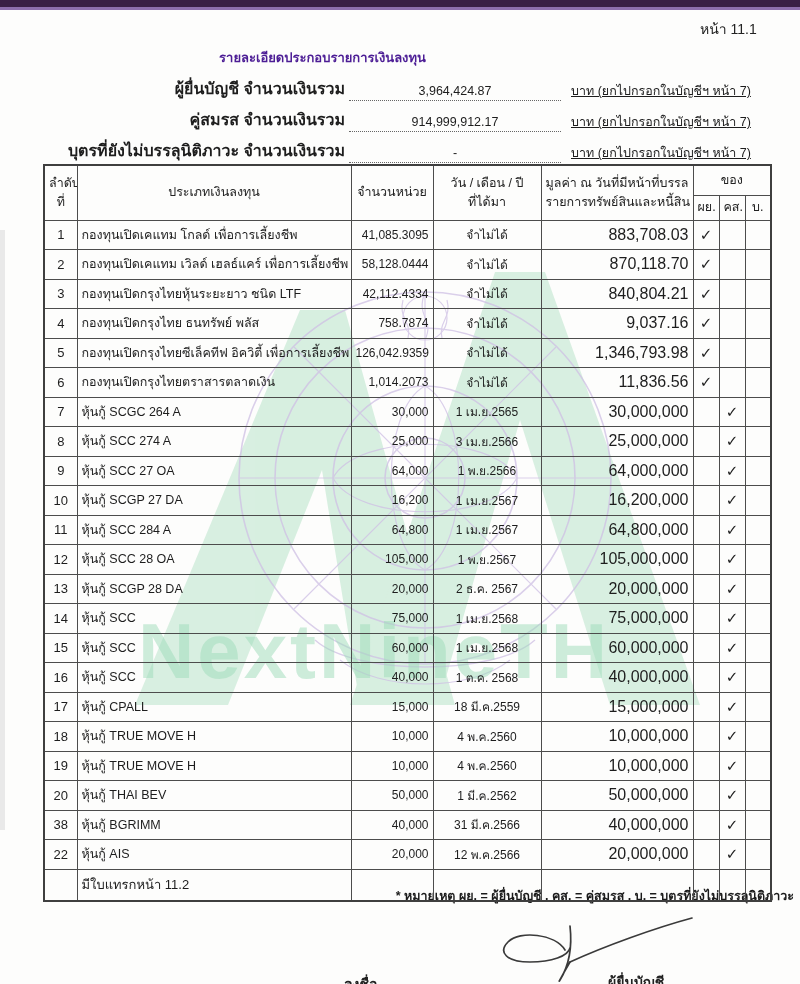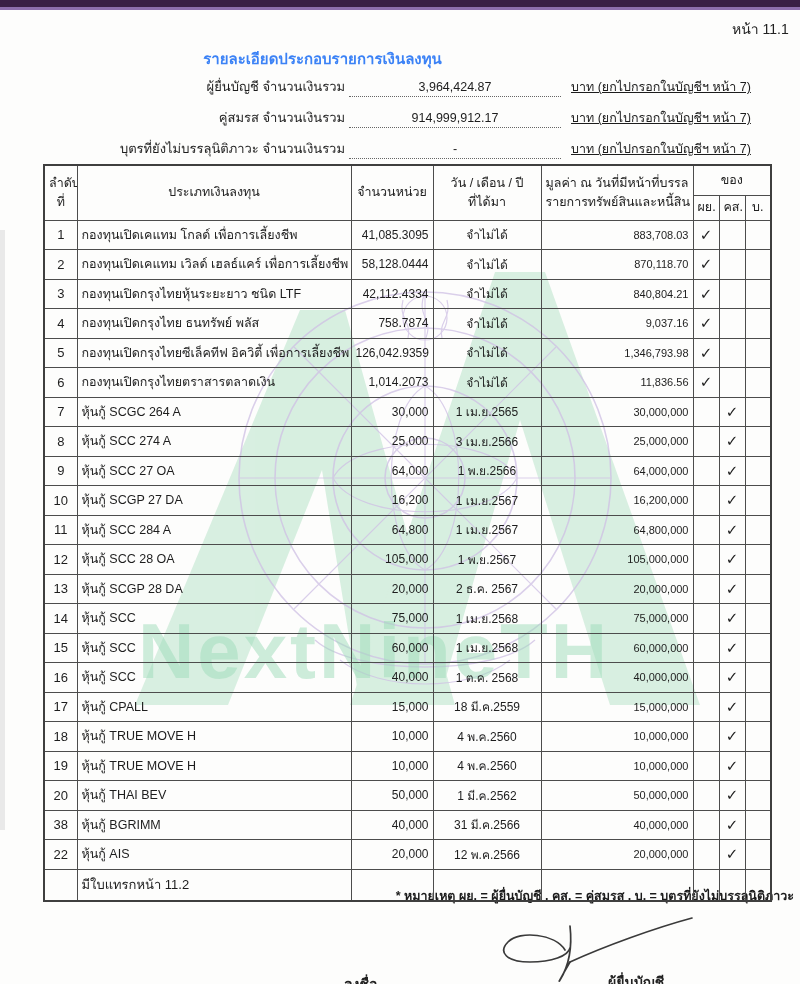--- a/index.html
+++ b/index.html
@@ -3,25 +3,25 @@
 <meta charset="utf-8">
 <style>
   html,body{margin:0;padding:0;}
   body{
     width:800px;height:984px;position:relative;overflow:hidden;
     background:#fdfdfc;color:#1d1d1d;
     font-family:"Liberation Sans","DejaVu Sans",sans-serif;
   }
   .topbar{position:absolute;top:0;left:0;width:800px;height:7px;background:#3a2046;}
   .topbar-sub{position:absolute;top:7px;left:0;width:800px;height:3px;background:#8e6fae;}
-  .page-number{position:absolute;top:18px;left:732px;font-size:14px;color:#222;}
+  .page-number{position:absolute;top:18px;left:700px;font-size:14px;color:#222;}
   .doc-title{position:absolute;top:47px;left:0;width:645px;text-align:center;
-    font-size:15px;font-weight:600;color:#3b82f6;}
+    font-size:13px;font-weight:600;color:#4c1d95;}
   .summary-line{position:absolute;left:40px;width:745px;display:flex;align-items:flex-end;}
-  .summary-line .lbl{flex:0 0 305px;text-align:right;font-size:13px;font-weight:400;}
+  .summary-line .lbl{flex:0 0 305px;text-align:right;font-size:16px;font-weight:700;}
   .summary-line .dotted{flex:0 0 212px;margin-left:4px;text-align:center;font-size:12.5px;
     border-bottom:1.6px dotted #666;padding-bottom:1px;line-height:15px;}
   .summary-line .baht{margin-left:10px;font-size:12.5px;white-space:nowrap;text-decoration:underline;}
   .sum-1{top:76px;} .sum-2{top:107px;} .sum-3{top:138px;}
 
   .wm-layer{position:absolute;inset:0;z-index:0;pointer-events:none;}
   .wm-text{position:absolute;top:606px;left:138px;font-size:78px;font-weight:bold;
     letter-spacing:3px;color:#9edcba;opacity:0.5;z-index:0;pointer-events:none;}
 
   table.invest{
@@ -33,21 +33,21 @@
     font-weight:normal;overflow:hidden;white-space:nowrap;
   }
   table.invest{border:2px solid #3f3f3f;}
   .h1{height:30px;} .h2{height:25px;}
   th{font-size:12.5px;font-weight:600;color:#222;text-align:center;line-height:1.5;}
   td{height:28.5px;font-size:12.5px;}
   .td-no{text-align:center;font-size:13px;}
   .td-type{text-align:left;padding-left:8px;}
   .td-units{text-align:right;padding-right:7px;font-size:12px;}
   .td-date{text-align:center;font-size:12px;}
-  .td-value{text-align:right;padding-right:26px;font-size:11px;}
+  .td-value{text-align:right;padding-right:26px;font-size:16px;}
   .td-check{text-align:center;font-size:15px;font-weight:600;}
   .footer-row td{height:30px;}
   .footer-label{font-weight:700;font-size:13px;padding-left:8px;}
 
   .footnote{position:absolute;top:886px;left:4px;width:790px;text-align:right;
     font-size:12.5px;font-weight:600;color:#1b1b1b;}
   .footnote .u{text-decoration:underline;}
 
   .sig-svg{position:absolute;top:912px;left:460px;z-index:2;}
   .bottom-label{position:absolute;font-size:14px;font-weight:600;color:#222;z-index:2;}

